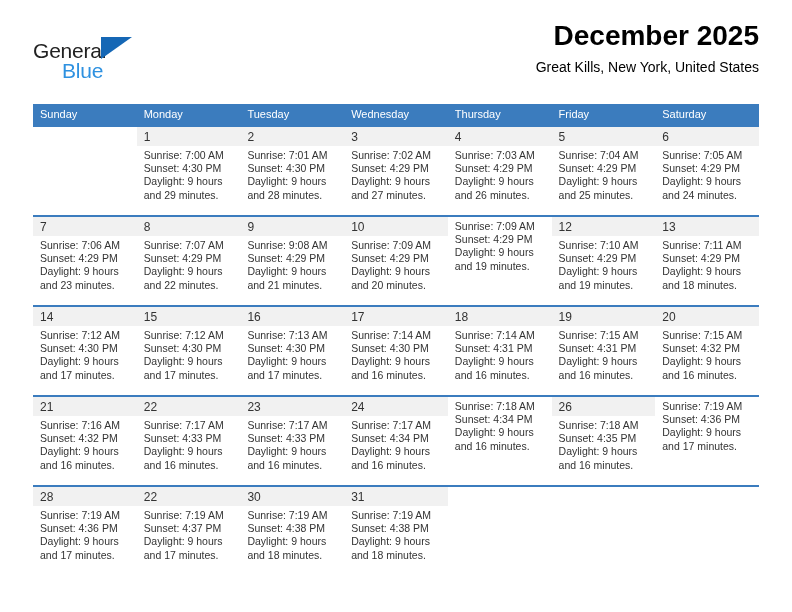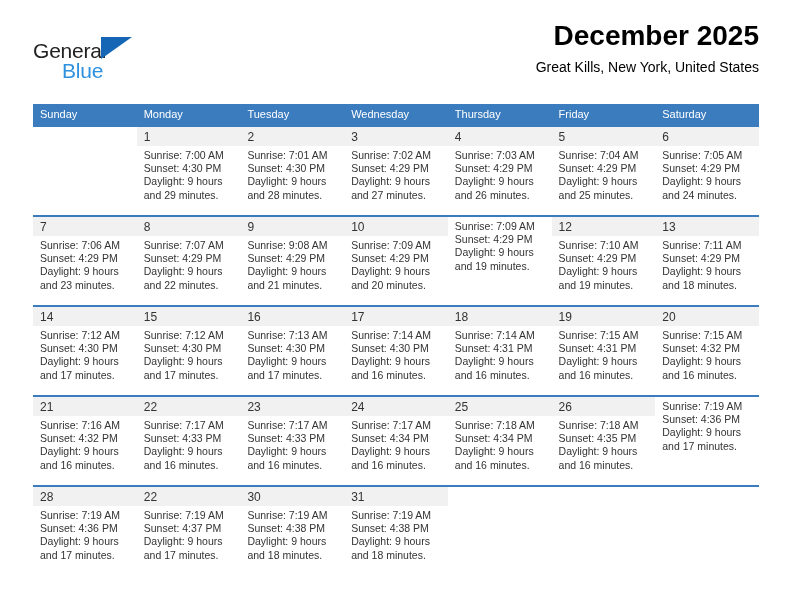--- a/index.html
+++ b/index.html
@@ -389,21 +389,20 @@
           <div class="daycell">
             <div class="daynum-band"><span class="daynum">24</span></div>
             <div class="details">
               <div>Sunrise: 7:17 AM</div>
               <div>Sunset: 4:34 PM</div>
               <div>Daylight: 9 hours</div>
               <div>and 16 minutes.</div>
             </div>
           </div>
           <div class="daycell">
-            <div class="daynum-band"><span class="daynum">25</span></div>
             <div class="details">
               <div>Sunrise: 7:18 AM</div>
               <div>Sunset: 4:34 PM</div>
               <div>Daylight: 9 hours</div>
               <div>and 16 minutes.</div>
             </div>
           </div>
           <div class="daycell">
             <div class="daynum-band"><span class="daynum">26</span></div>
             <div class="details">

